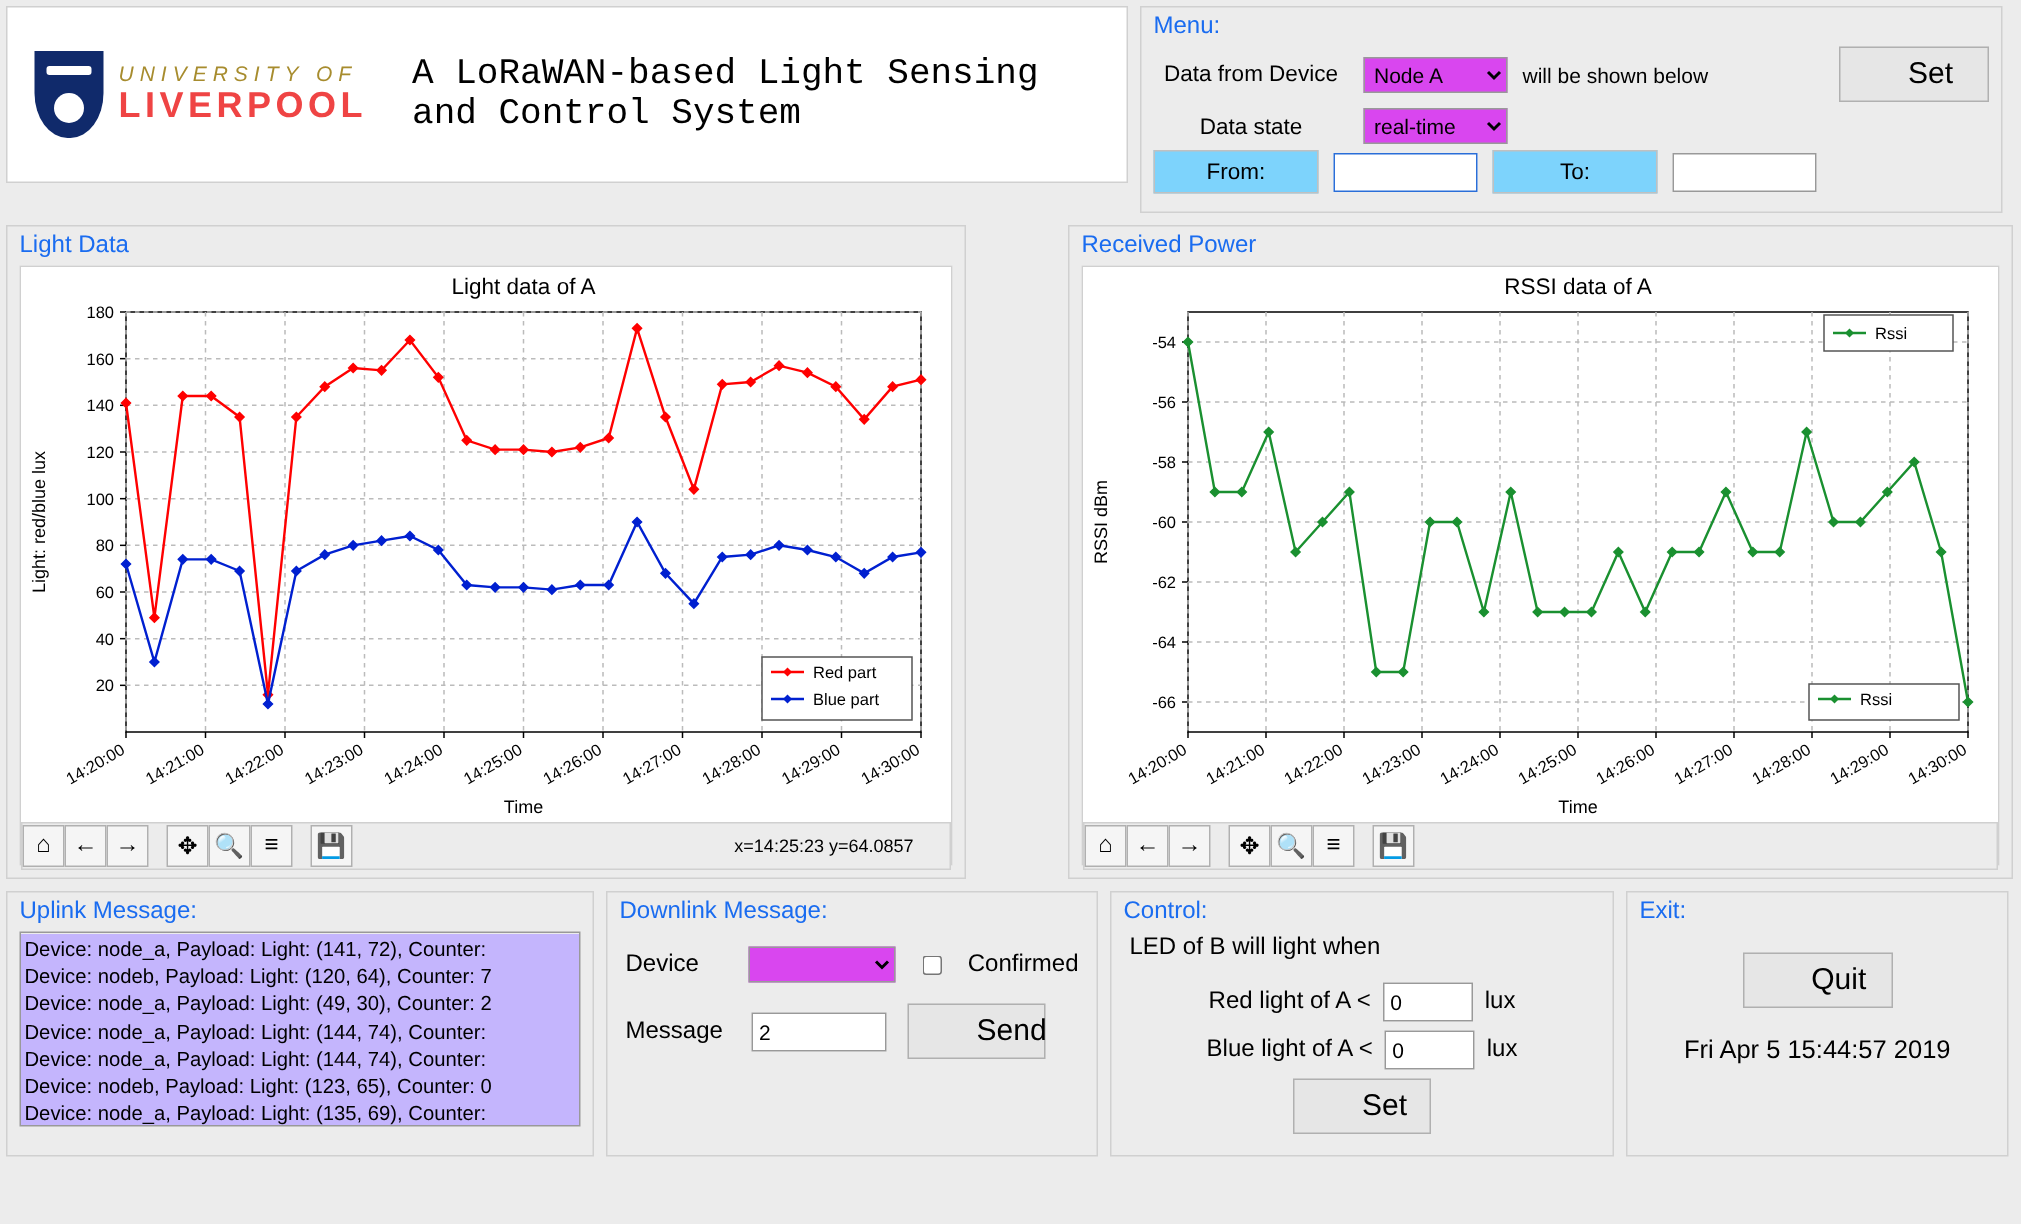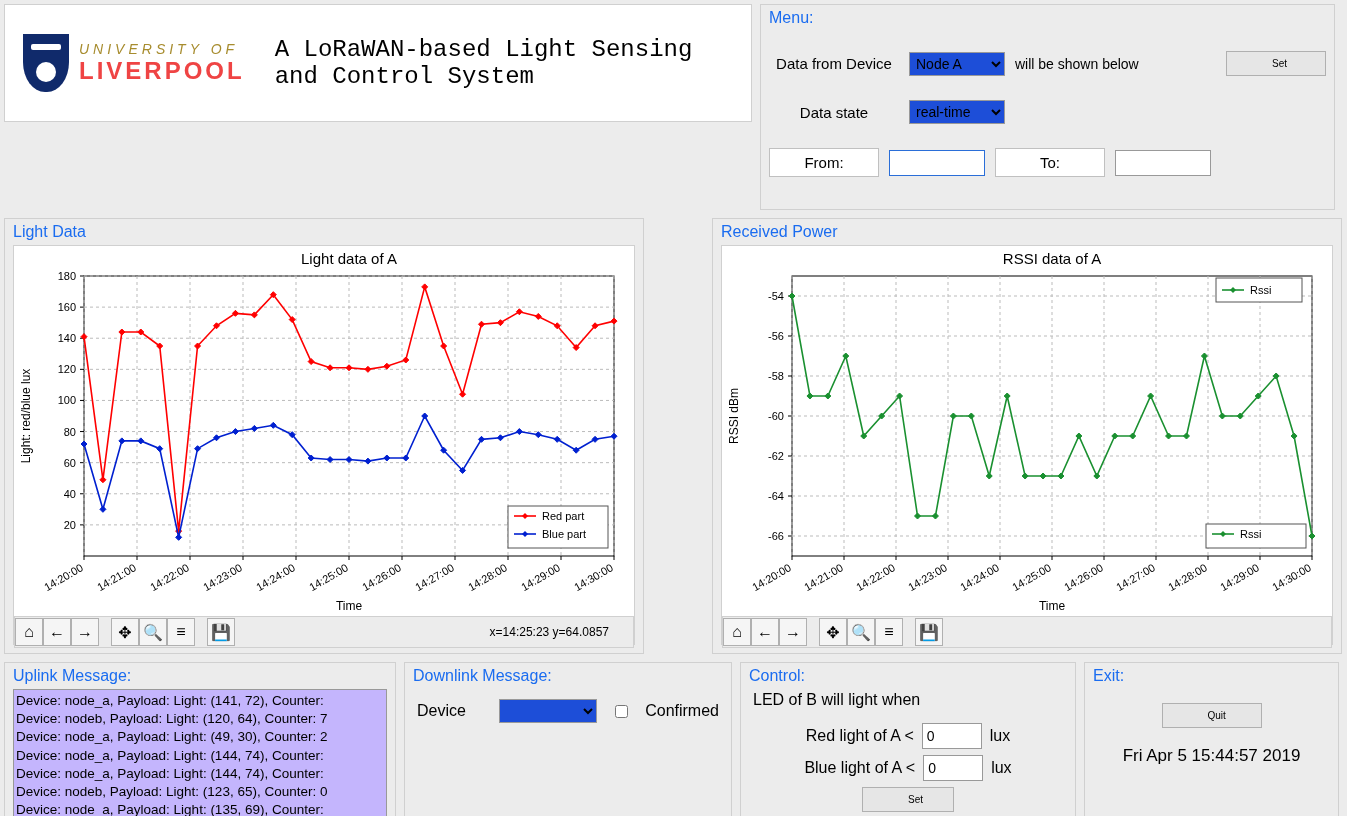--- a/index.html
+++ b/index.html
@@ -49,32 +49,32 @@
   }
   .shield::after {
     content: ""; position: absolute; bottom: 10px; left: 13px;
     width: 20px; height: 20px; background: #fff; border-radius: 50%;
   }
   .uni-text .l1 { color: #a78c2e; font-size: 14px; letter-spacing: 4px; font-style: italic; }
   .uni-text .l2 { color: #ef4444; font-size: 24px; letter-spacing: 3px; font-weight: 600; }
   .app-title { font-size: 24px; margin-left: 30px; font-family: Liberation Mono, monospace; }
 
   .menu-panel { width: 575px; }
-  .menu-row { display: flex; align-items: center; gap: 10px; margin: 24px 0; }
+  .menu-row { display: flex; align-items: center; gap: 10px; margin: 4px 0; }
   .menu-row label { width: 130px; text-align: center; font-size: 15px; }
   select {
-    font-size: 14px; padding: 1px 2px; background: #1d4ed8;
+    font-size: 14px; padding: 1px 2px; background: #d946ef;
     border: 1px solid #999; height: 24px; width: 96px;
   }
   .btn {
     background: #e6e6e6; border: 1px solid #b0b0b0;
-    padding: 6px 45px; font-size: 10px; cursor: pointer;
+    padding: 6px 45px; font-size: 20px; cursor: pointer;
   }
   .inset-label {
-    background: #ffffff; border: 1px solid #c0c0c0;
+    background: #7dd3fc; border: 1px solid #c0c0c0;
     width: 110px; text-align: center; padding: 5px 0; font-size: 15px;
   }
   input.txt {
     border: 1px solid #2a6ed8; background: #fff;
     height: 26px; width: 96px; padding: 2px 4px; font-size: 14px;
   }
   input.txt-plain { border: 1px solid #999; }
 
   .chart-panel { width: 640px; }
   .chart-panel-right { width: 687px; }
@@ -436,20 +436,25 @@
   </div>
 
   <div class="panel downlink-panel">
     <div class="panel-title">Downlink Message:</div>
     <div class="dl-row">
       <span style="width:70px">Device</span>
       <select style="width:100px"><option></option></select>
       <input type="checkbox" style="">
       <span>Confirmed</span>
     </div>
+    <div class="dl-row">
+      <span style="width:70px">Message</span>
+      <input class="txt txt-plain" style="width: 90px;" value="2">
+      <button class="btn" style="width:90px">Send</button>
+    </div>
   </div>
 
   <div class="panel control-panel">
     <div class="panel-title">Control:</div>
     <div style="font-size:16px;margin:6px 4px 14px 4px">LED of B will light when</div>
     <div class="ctrl-row">
       <span>Red light of A &lt;</span>
       <input class="txt txt-plain" value="0" style="">
       <span>lux</span>
     </div>

